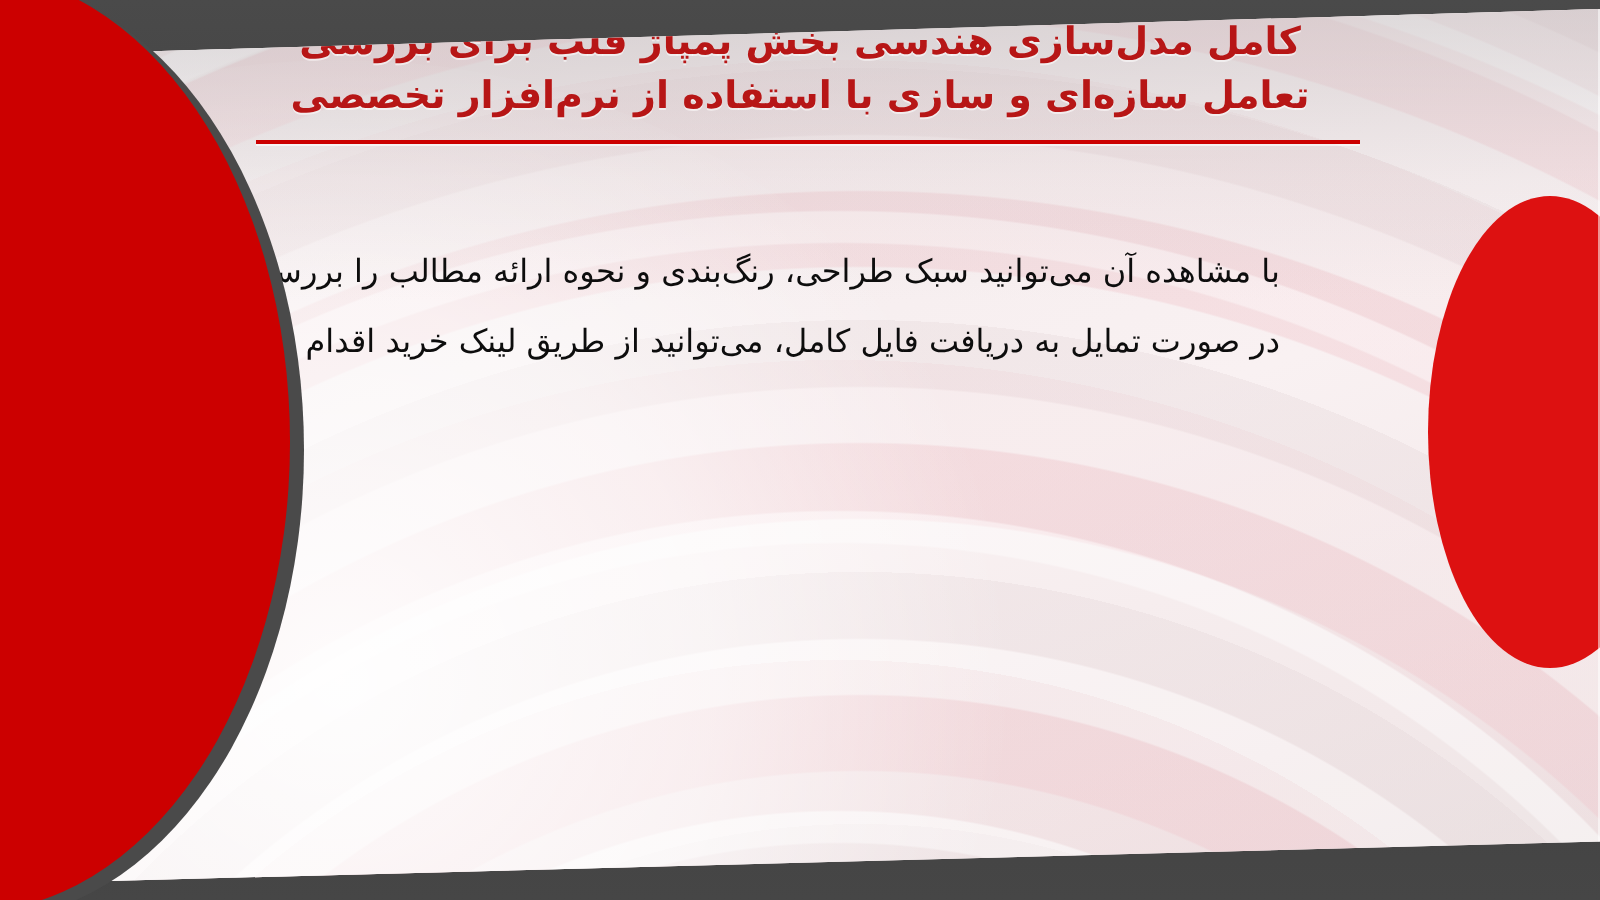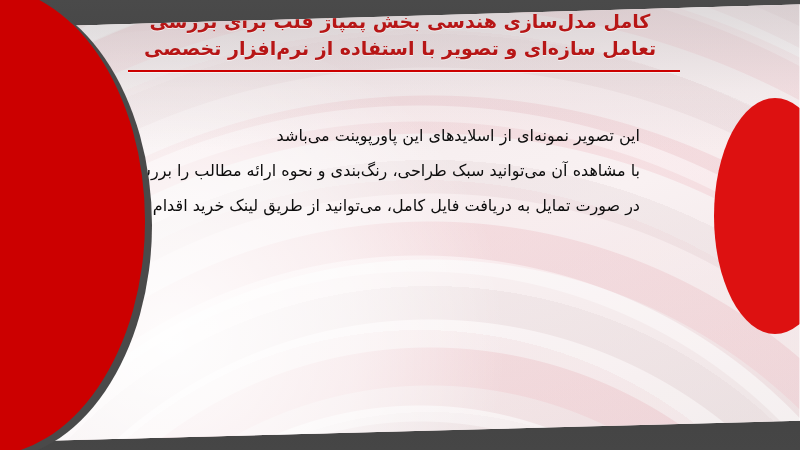--- a/index.html
+++ b/index.html
@@ -204,26 +204,25 @@
     <div class="canvas-base"></div>
     <div class="arcs"></div>
     <div class="arcs2"></div>
     <div class="glow"></div>
     <div class="topshade"></div>
 
     <div class="right-blob"></div>
 
     <div class="title-block">
       <div class="title-line">کامل مدل‌سازی هندسی بخش پمپاژ قلب برای بررسی</div>
-      <div class="title-line">تعامل سازه‌ای و تصویر با استفاده از نرم‌افزار تخصصی</div>
+      <div class="title-line">تعامل سازه‌ای و سازی با استفاده از نرم‌افزار تخصصی</div>
     </div>
     <div class="title-rule"></div>
 
     <div class="body-block">
-      <div class="body-line">این تصویر نمونه‌ای از اسلایدهای این پاورپوینت می‌باشد</div>
       <div class="body-line">با مشاهده آن می‌توانید سبک طراحی، رنگ‌بندی و نحوه ارائه مطالب را بررسی نمایید</div>
       <div class="body-line">در صورت تمایل به دریافت فایل کامل، می‌توانید از طریق لینک خرید اقدام فرمایید</div>
     </div>
 
     <div class="canvas-edge"></div>
   </div>
 
   <div class="left-blob-shadow"></div>
   <div class="left-blob"></div>
 

